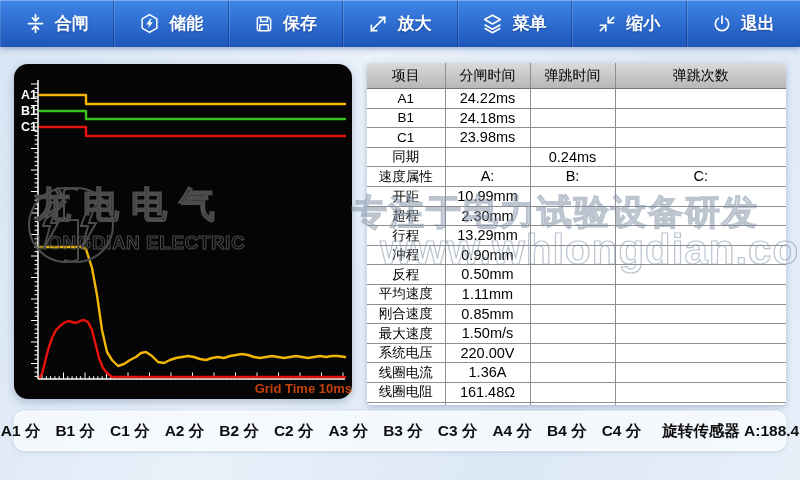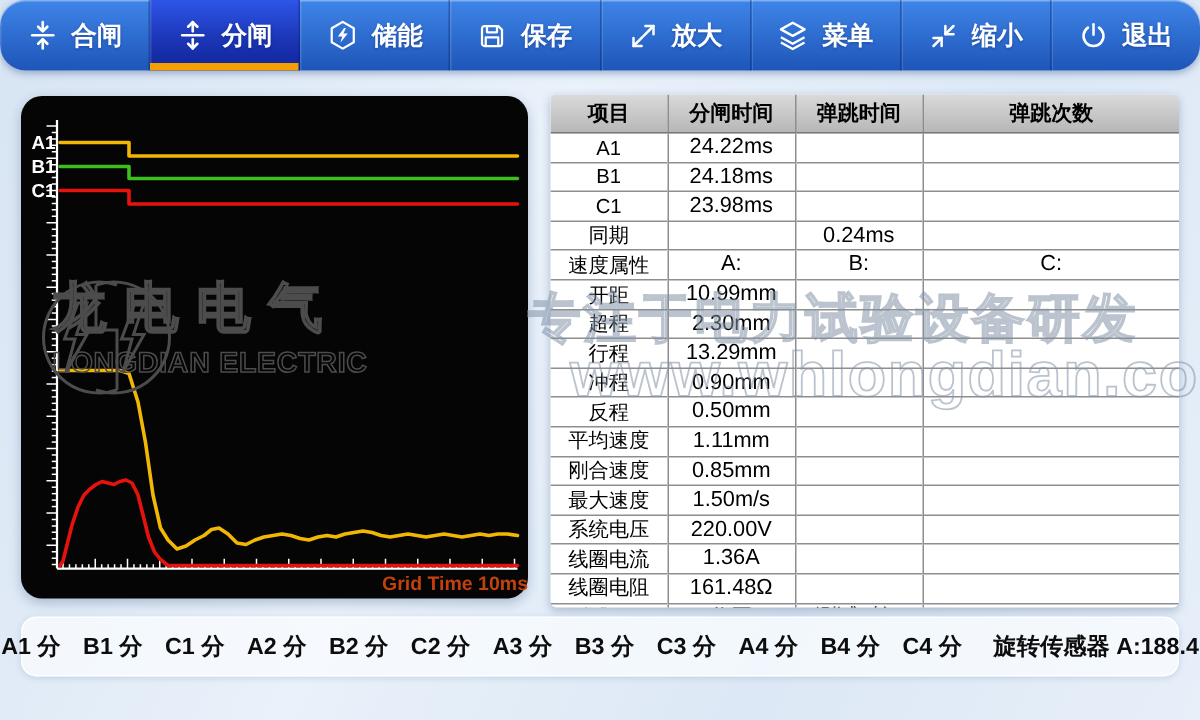--- a/index.html
+++ b/index.html
@@ -7,21 +7,20 @@
     width:800px;height:480px;overflow:hidden;position:relative;
     font-family:"Liberation Sans",sans-serif;
     background:linear-gradient(115deg,#d7e4f3 0%,#e9f1fa 40%,#dce8f5 70%,#e7eff9 100%);
   }
   
   .toolbar{
     position:absolute;left:0;top:0;width:800px;height:47px;display:flex;
     background:linear-gradient(#3f85e8,#1e55b8);
     box-shadow:inset 0 1px 0 rgba(255,255,255,.35),0 2px 5px rgba(20,60,130,.35);
     z-index:10;
-    border-radius:17px;
   }
   .tool-btn{
     flex:1;display:flex;align-items:center;justify-content:center;gap:9px;
     color:#fff;font-size:17px;font-weight:700;position:relative;cursor:pointer;
     border-right:1px solid rgba(5,35,105,.4);
     box-shadow:inset 1px 0 0 rgba(255,255,255,.14);
     text-shadow:0 1px 2px rgba(0,20,80,.35);
   }
   .tool-btn:last-child{border-right:none;}
   .tool-btn.active{background:linear-gradient(#2e55e8 0%,#1b36b6 55%,#10239a 100%);}
@@ -57,21 +56,21 @@
     color:#c2410c;font-size:13px;font-weight:700;
   }
   
   .table-card{
     position:absolute;left:367px;top:63px;width:419px;height:342px;
     background:#fff;border-radius:4px;overflow:hidden;z-index:5;
     box-shadow:0 2px 6px rgba(30,60,110,.28);
   }
   table.result{border-collapse:collapse;table-layout:fixed;width:419px;}
   table.result th{
-    height:25px;padding:0;font-size:14px;font-weight:700;color:#000;text-align:center;
+    height:25px;padding:0;font-size:14px;font-weight:400;color:#000;text-align:center;
     background:linear-gradient(#dadada,#b7b7b7);
     border-bottom:1px solid #777;
   }
   table.result td{
     height:18.6px;padding:0;font-size:14.5px;color:#000;text-align:center;
     border-top:1px solid #8e8e8e;line-height:1;white-space:nowrap;
   }
   table.result tr td:first-child{font-size:13.5px;}
   table.result td + td, table.result th + th{border-left:1px solid #8e8e8e;}
   
@@ -98,32 +97,20 @@
       <span class="ticon">
         <svg width="21" height="21" viewBox="0 0 24 24" fill="none" stroke="#fff" stroke-width="2" stroke-linecap="round" stroke-linejoin="round">
           <path d="M4 12h16"></path>
           <path d="M12 2v6"></path>
           <path d="M8.5 5.5L12 9l3.5-3.5"></path>
           <path d="M12 22v-6"></path>
           <path d="M8.5 18.5L12 15l3.5 3.5"></path>
         </svg>
       </span>
       <span>合闸</span>
-    </div>
-    <div class="tool-btn active">
-      <span class="ticon">
-        <svg width="21" height="21" viewBox="0 0 24 24" fill="none" stroke="#fff" stroke-width="2" stroke-linecap="round" stroke-linejoin="round">
-          <path d="M4 12h16"></path>
-          <path d="M12 9V2"></path>
-          <path d="M8.5 5.5L12 2l3.5 3.5"></path>
-          <path d="M12 15v7"></path>
-          <path d="M8.5 18.5L12 22l3.5-3.5"></path>
-        </svg>
-      </span>
-      <span>分闸</span>
     </div>
     <div class="tool-btn">
       <span class="ticon">
         <svg width="21" height="21" viewBox="0 0 24 24" fill="none" stroke="#fff" stroke-width="1.7" stroke-linejoin="round">
           <path d="M12 1.8l8.4 4.9v10.6L12 22.2l-8.4-4.9V6.7z"></path>
           <path d="M13 6.5L8.3 13h3.3L10.2 17.7l5.6-7h-3.3l1.9-4.2z" fill="#fff" stroke="none"></path>
         </svg>
       </span>
       <span>储能</span>
     </div>

